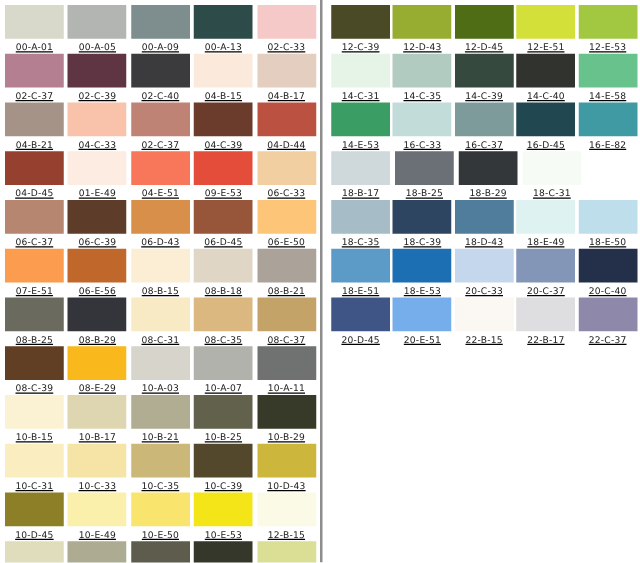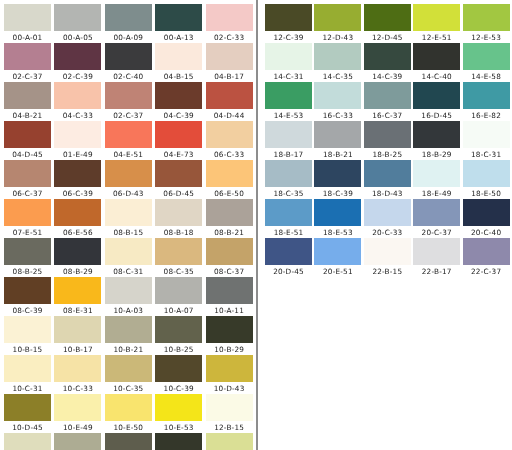--- a/index.html
+++ b/index.html
@@ -17,20 +17,21 @@
   #page {
     position: relative;
     width: 512px;
     height: 450px;
     background: #ffffff;
   }
   .panel {
     position: absolute;
     top: 0;
     box-sizing: border-box;
+    text-decoration: underline;
   }
   #panel-left {
     left: 0;
     width: 256px;
     height: 450px;
     padding: 4px 0 0 4px;
   }
   #panel-right {
     left: 256px;
     width: 256px;
@@ -153,21 +154,21 @@
           <div class="swatch-cell">
             <div class="swatch-chip" style="background-color: rgb(253, 236, 226);"></div>
             <div class="swatch-label">01-E-49</div>
           </div>
           <div class="swatch-cell">
             <div class="swatch-chip" style="background-color: rgb(248, 118, 90);"></div>
             <div class="swatch-label">04-E-51</div>
           </div>
           <div class="swatch-cell">
             <div class="swatch-chip" style="background-color: rgb(227, 77, 58);"></div>
-            <div class="swatch-label">04-E-73</div>
+            <div class="swatch-label">09-E-53</div>
           </div>
           <div class="swatch-cell">
             <div class="swatch-chip" style="background-color: rgb(242, 207, 160);"></div>
             <div class="swatch-label">06-C-33</div>
           </div>
         </div>
         <div class="swatch-row">
           <div class="swatch-cell">
             <div class="swatch-chip" style="background-color: rgb(182, 134, 112);"></div>
             <div class="swatch-label">06-C-37</div>
@@ -233,21 +234,21 @@
             <div class="swatch-label">08-C-37</div>
           </div>
         </div>
         <div class="swatch-row">
           <div class="swatch-cell">
             <div class="swatch-chip" style="background-color: rgb(97, 63, 36);"></div>
             <div class="swatch-label">08-C-39</div>
           </div>
           <div class="swatch-cell">
             <div class="swatch-chip" style="background-color: rgb(249, 184, 27);"></div>
-            <div class="swatch-label">08-E-31</div>
+            <div class="swatch-label">08-E-29</div>
           </div>
           <div class="swatch-cell">
             <div class="swatch-chip" style="background-color: rgb(214, 212, 203);"></div>
             <div class="swatch-label">10-A-03</div>
           </div>
           <div class="swatch-cell">
             <div class="swatch-chip" style="background-color: rgb(178, 178, 173);"></div>
             <div class="swatch-label">10-A-07</div>
           </div>
           <div class="swatch-cell">
@@ -406,24 +407,20 @@
           </div>
           <div class="swatch-cell">
             <div class="swatch-chip" style="background-color: rgb(63, 154, 164);"></div>
             <div class="swatch-label">16-E-82</div>
           </div>
         </div>
         <div class="swatch-row">
           <div class="swatch-cell">
             <div class="swatch-chip" style="background-color: rgb(207, 217, 220);"></div>
             <div class="swatch-label">18-B-17</div>
-          </div>
-          <div class="swatch-cell">
-            <div class="swatch-chip" style="background-color: rgb(164, 167, 169);"></div>
-            <div class="swatch-label">18-B-21</div>
           </div>
           <div class="swatch-cell">
             <div class="swatch-chip" style="background-color: rgb(106, 112, 117);"></div>
             <div class="swatch-label">18-B-25</div>
           </div>
           <div class="swatch-cell">
             <div class="swatch-chip" style="background-color: rgb(51, 55, 58);"></div>
             <div class="swatch-label">18-B-29</div>
           </div>
           <div class="swatch-cell">

